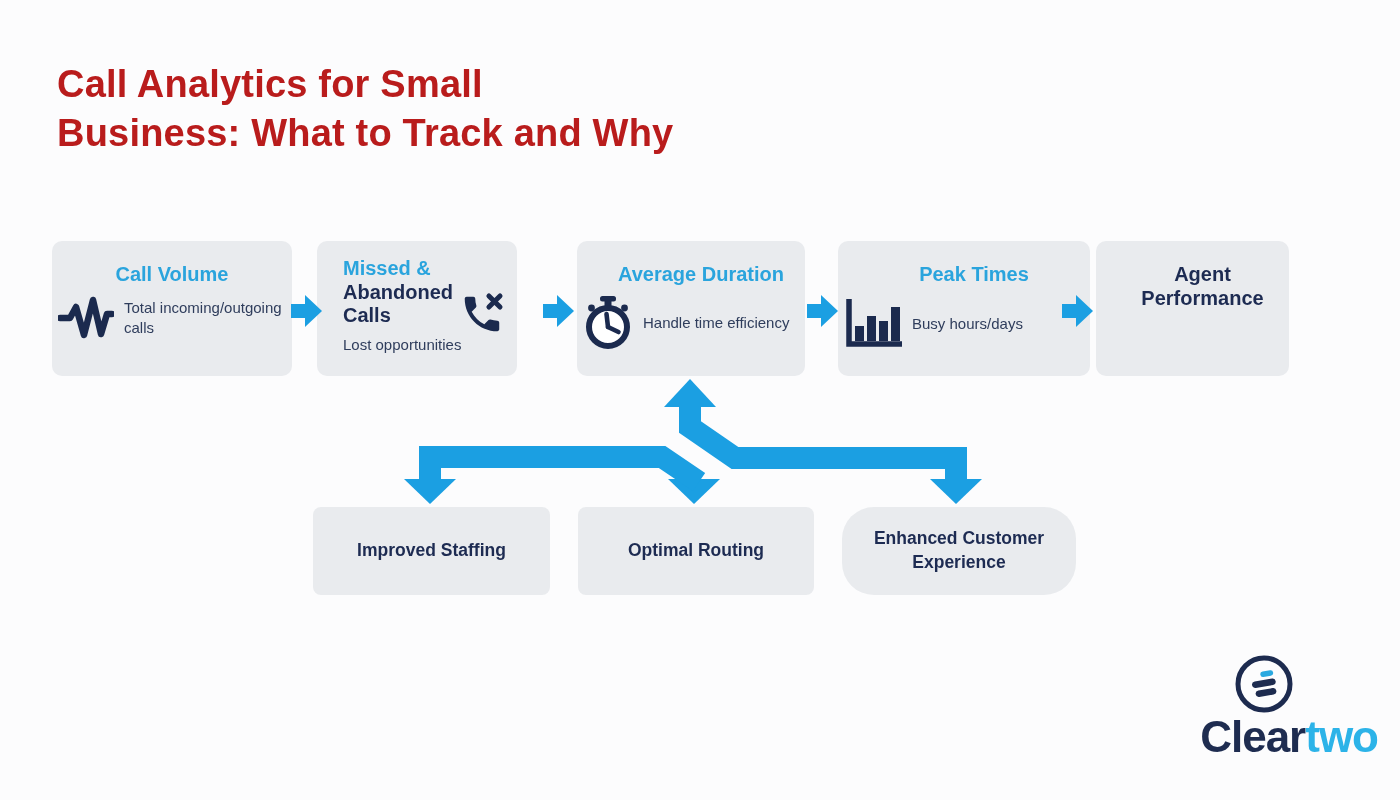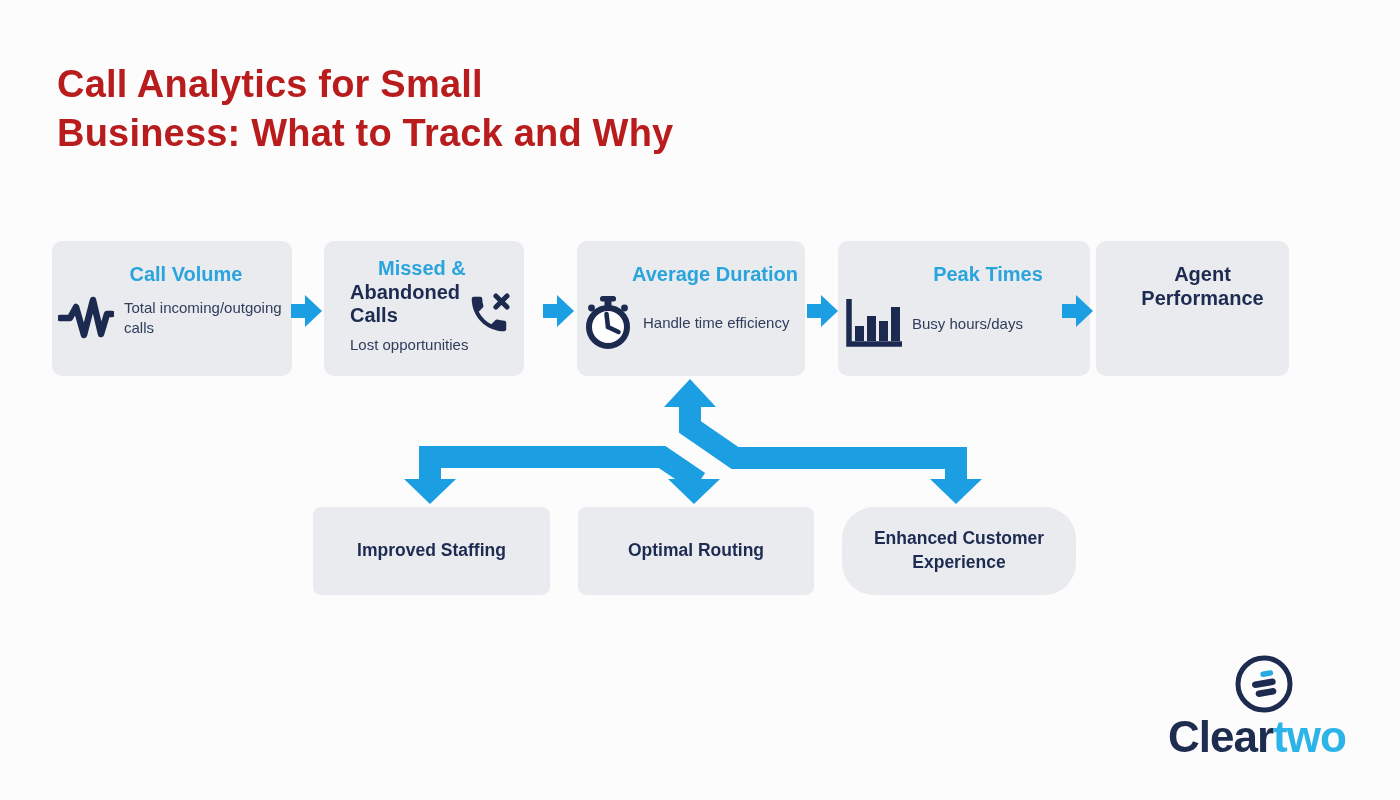--- a/index.html
+++ b/index.html
@@ -13,21 +13,21 @@
     position:absolute;left:57px;top:60px;margin:0;
     font-size:38px;font-weight:bold;line-height:1.3;
     color:#b91c1c;white-space:pre-line;letter-spacing:0.2px;
   }
   
   .metric-box{
     position:absolute;top:241px;height:135px;
     background:#e9ebee;border-radius:10px;box-sizing:border-box;
   }
   .mh{font-size:20px;font-weight:bold;color:#1d2b52;line-height:1.18;}
-  .mh.blue{color:#2aa4dd;margin-left:28px;}
+  .mh.blue{color:#2aa4dd;}
   .mh.center{text-align:center;padding-top:22px;}
   .mh.shift{padding-left:20px;}
   .mbody{display:flex;align-items:center;gap:10px;padding:8px 6px 0 6px;}
   .mdesc{font-size:15px;color:#2f3d5c;line-height:1.28;}
   .nowrap{white-space:nowrap;}
   .micon{flex:0 0 auto;}
   
   .m2pad{padding:16px 0 0 26px;}
   .m2pad .mdesc{margin-top:7px;}
   .m2icon{position:absolute;right:12px;top:50px;}
@@ -40,21 +40,21 @@
   .outcome-box{
     position:absolute;top:507px;height:88px;
     background:#e9ebee;border-radius:8px;box-sizing:border-box;
     display:flex;align-items:center;justify-content:center;
     font-size:17.5px;font-weight:bold;color:#1d2b52;
     text-align:center;line-height:1.35;padding:0 18px;
   }
   
   .logo-mark{position:absolute;left:1232px;top:652px;}
   .logo-text{
-    position:absolute;left:1168px;top:712px;width:210px;text-align:left;
+    position:absolute;left:1168px;top:712px;width:210px;text-align:right;
     font-size:44px;font-weight:bold;letter-spacing:-1px;
   }
   .logo-text .primary{color:#1e2c50;}
   .logo-text .accent{color:#2cb3e8;}
 </style>
 </head>
 <body>
 
 <div class="canvas">
 
@@ -64,21 +64,21 @@
   <div class="metric-box" style="left:52px;width:240px;">
     <div class="mh blue center">Call Volume</div>
     <div class="mbody">
       <svg class="micon" width="56" height="46" viewBox="0 0 56 46">
         <polyline points="2,23 12,23 18,12 26,40 35,5 43,39 49,19 54,19" fill="none" stroke="#1b2a4e" stroke-width="6.5" stroke-linecap="round" stroke-linejoin="round"></polyline>
       </svg>
       <div class="mdesc">Total incoming/outgoing calls</div>
     </div>
   </div>
 
-  <div class="metric-box m2pad" style="left:324px;width:200px;">
+  <div class="metric-box m2pad" style="left:317px;width:200px;">
     <div class="mh blue">Missed &amp;</div>
     <div class="mh m2title">Abandoned Calls</div>
     <div class="mdesc">Lost opportunities</div>
     <svg class="m2icon" width="46" height="46" viewBox="0 0 24 24">
       <path fill="#1b2a4e" d="M6.62 10.79c1.44 2.83 3.76 5.14 6.59 6.59l2.2-2.21c.27-.26.66-.35 1.01-.24 1.12.37 2.33.57 3.57.57.55 0 1 .45 1 1V20c0 .55-.45 1-1 1-9.39 0-17-7.61-17-17 0-.55.45-1 1-1h3.5c.55 0 1 .45 1 1 0 1.25.2 2.45.57 3.57.11.35.03.74-.25 1.02l-2.2 2.2z"></path>
       <g stroke="#1b2a4e" stroke-width="2.6" stroke-linecap="round">
         <line x1="15.6" y1="2.6" x2="21.4" y2="8.4"></line>
         <line x1="21.4" y1="2.6" x2="15.6" y2="8.4"></line>
       </g>
     </svg>

